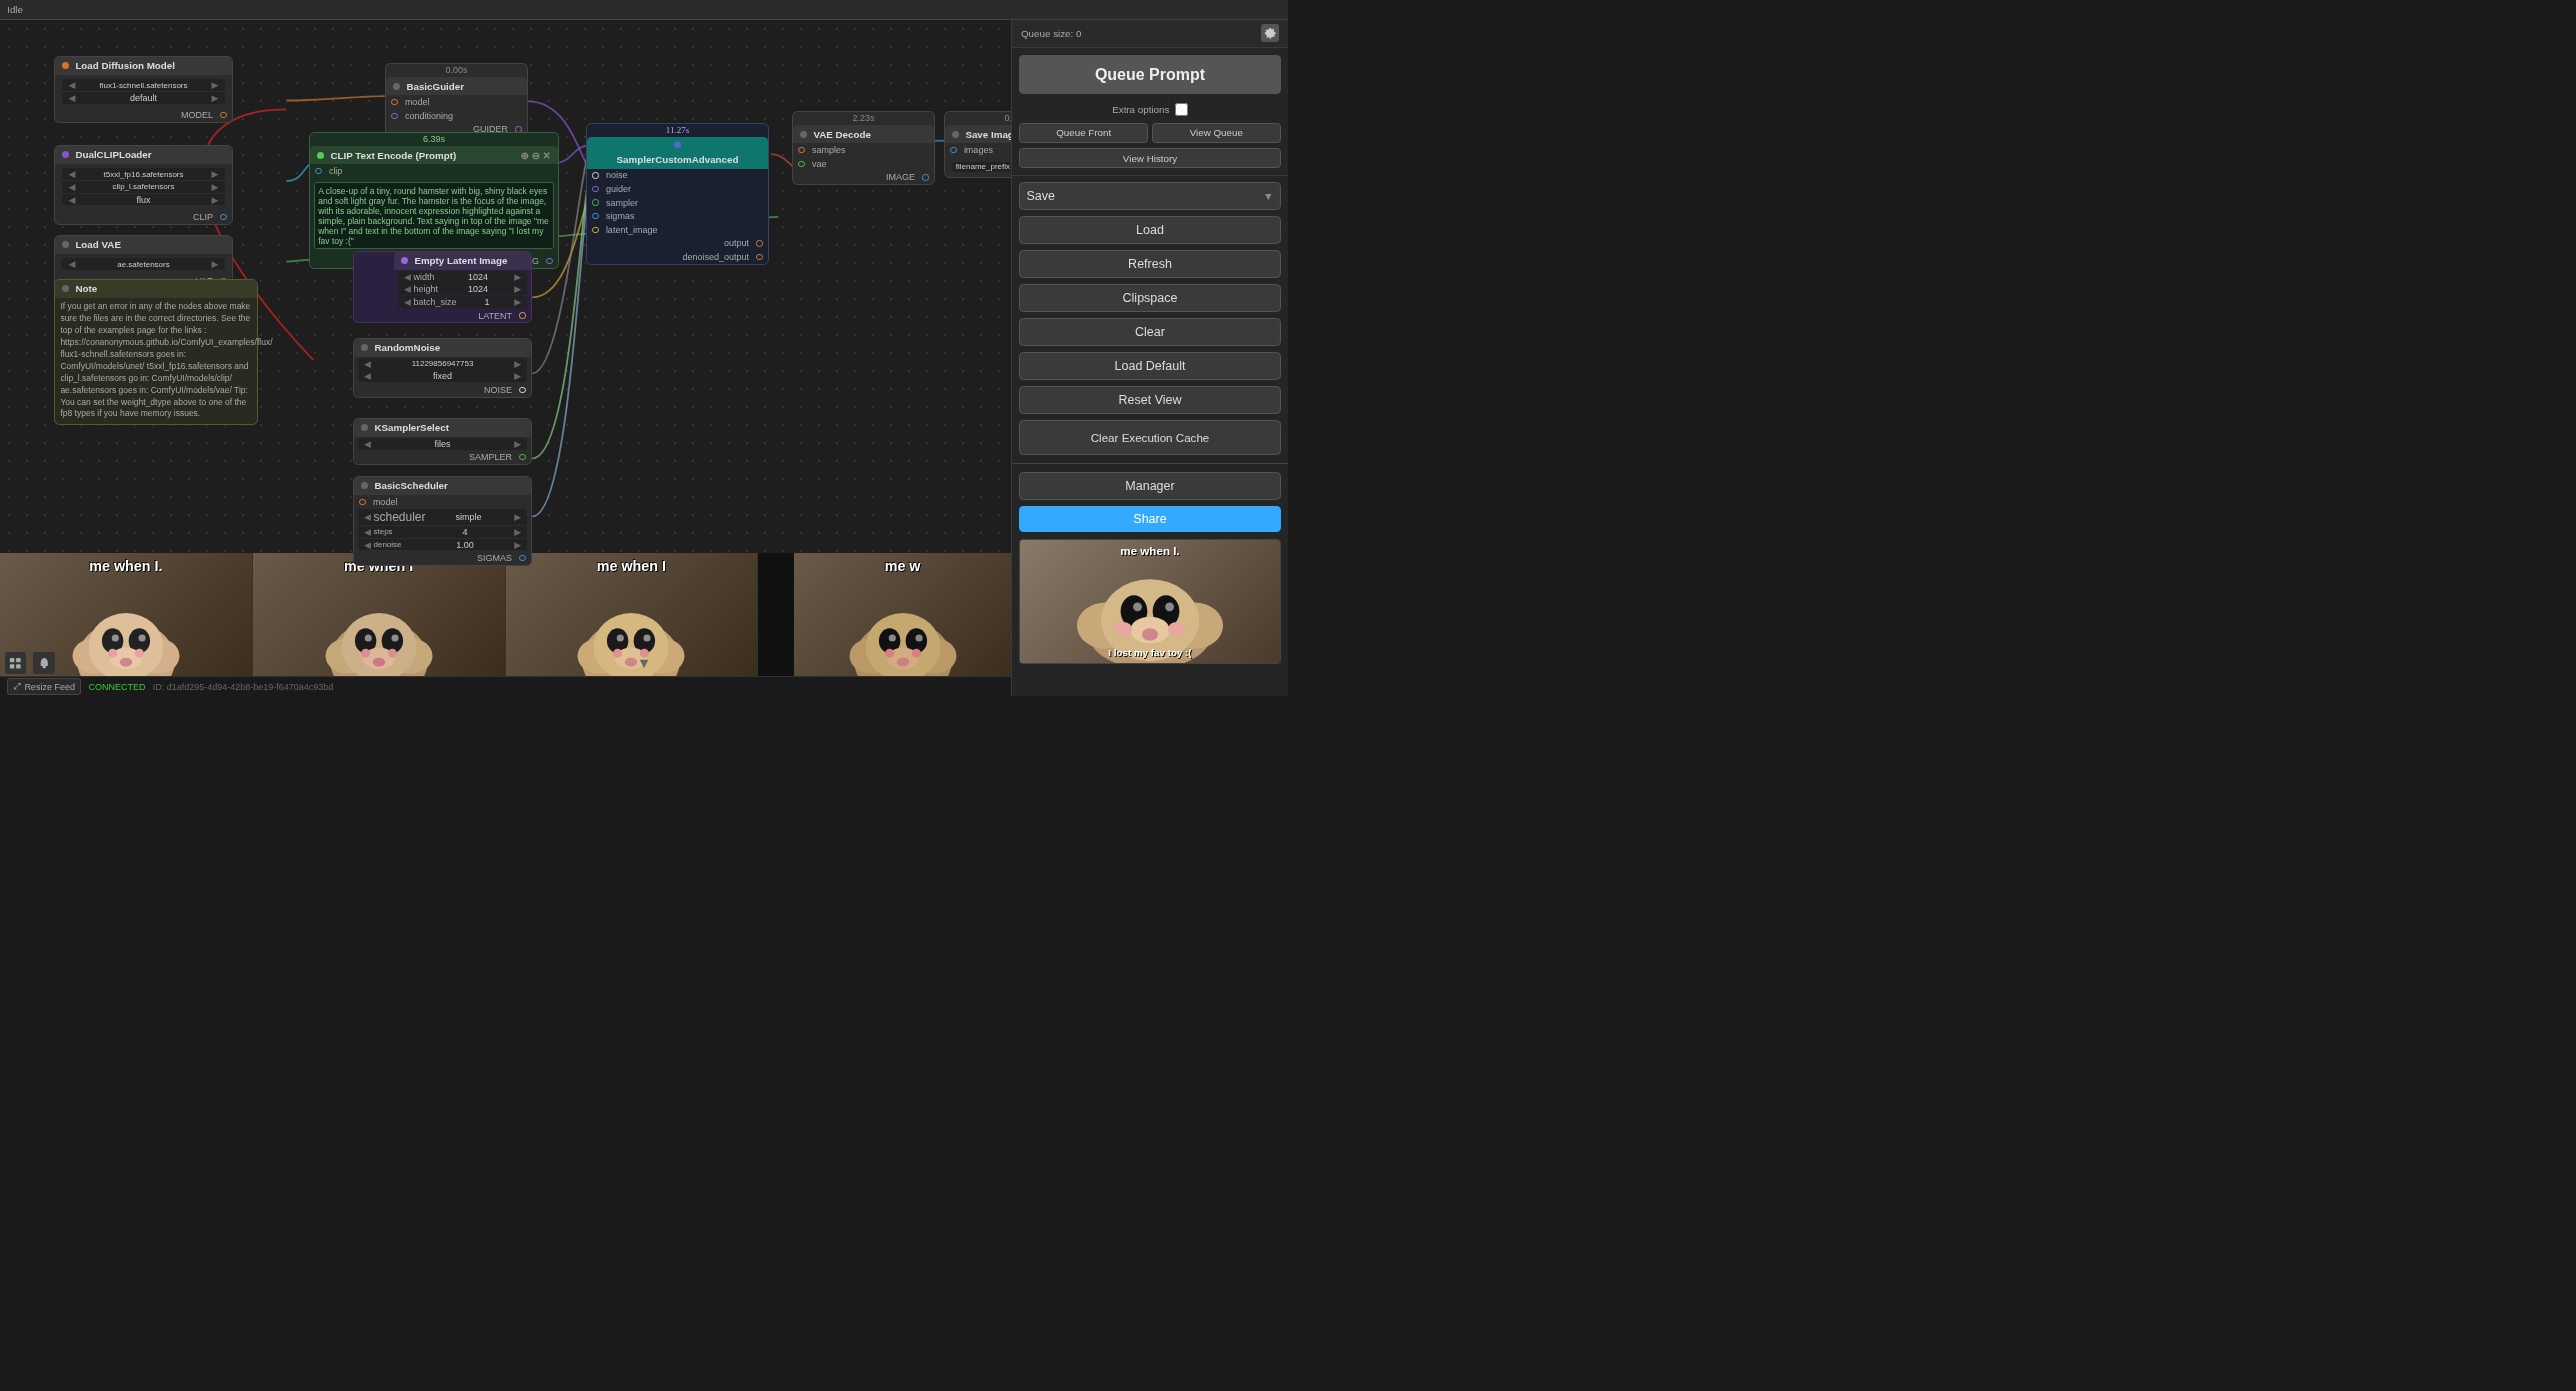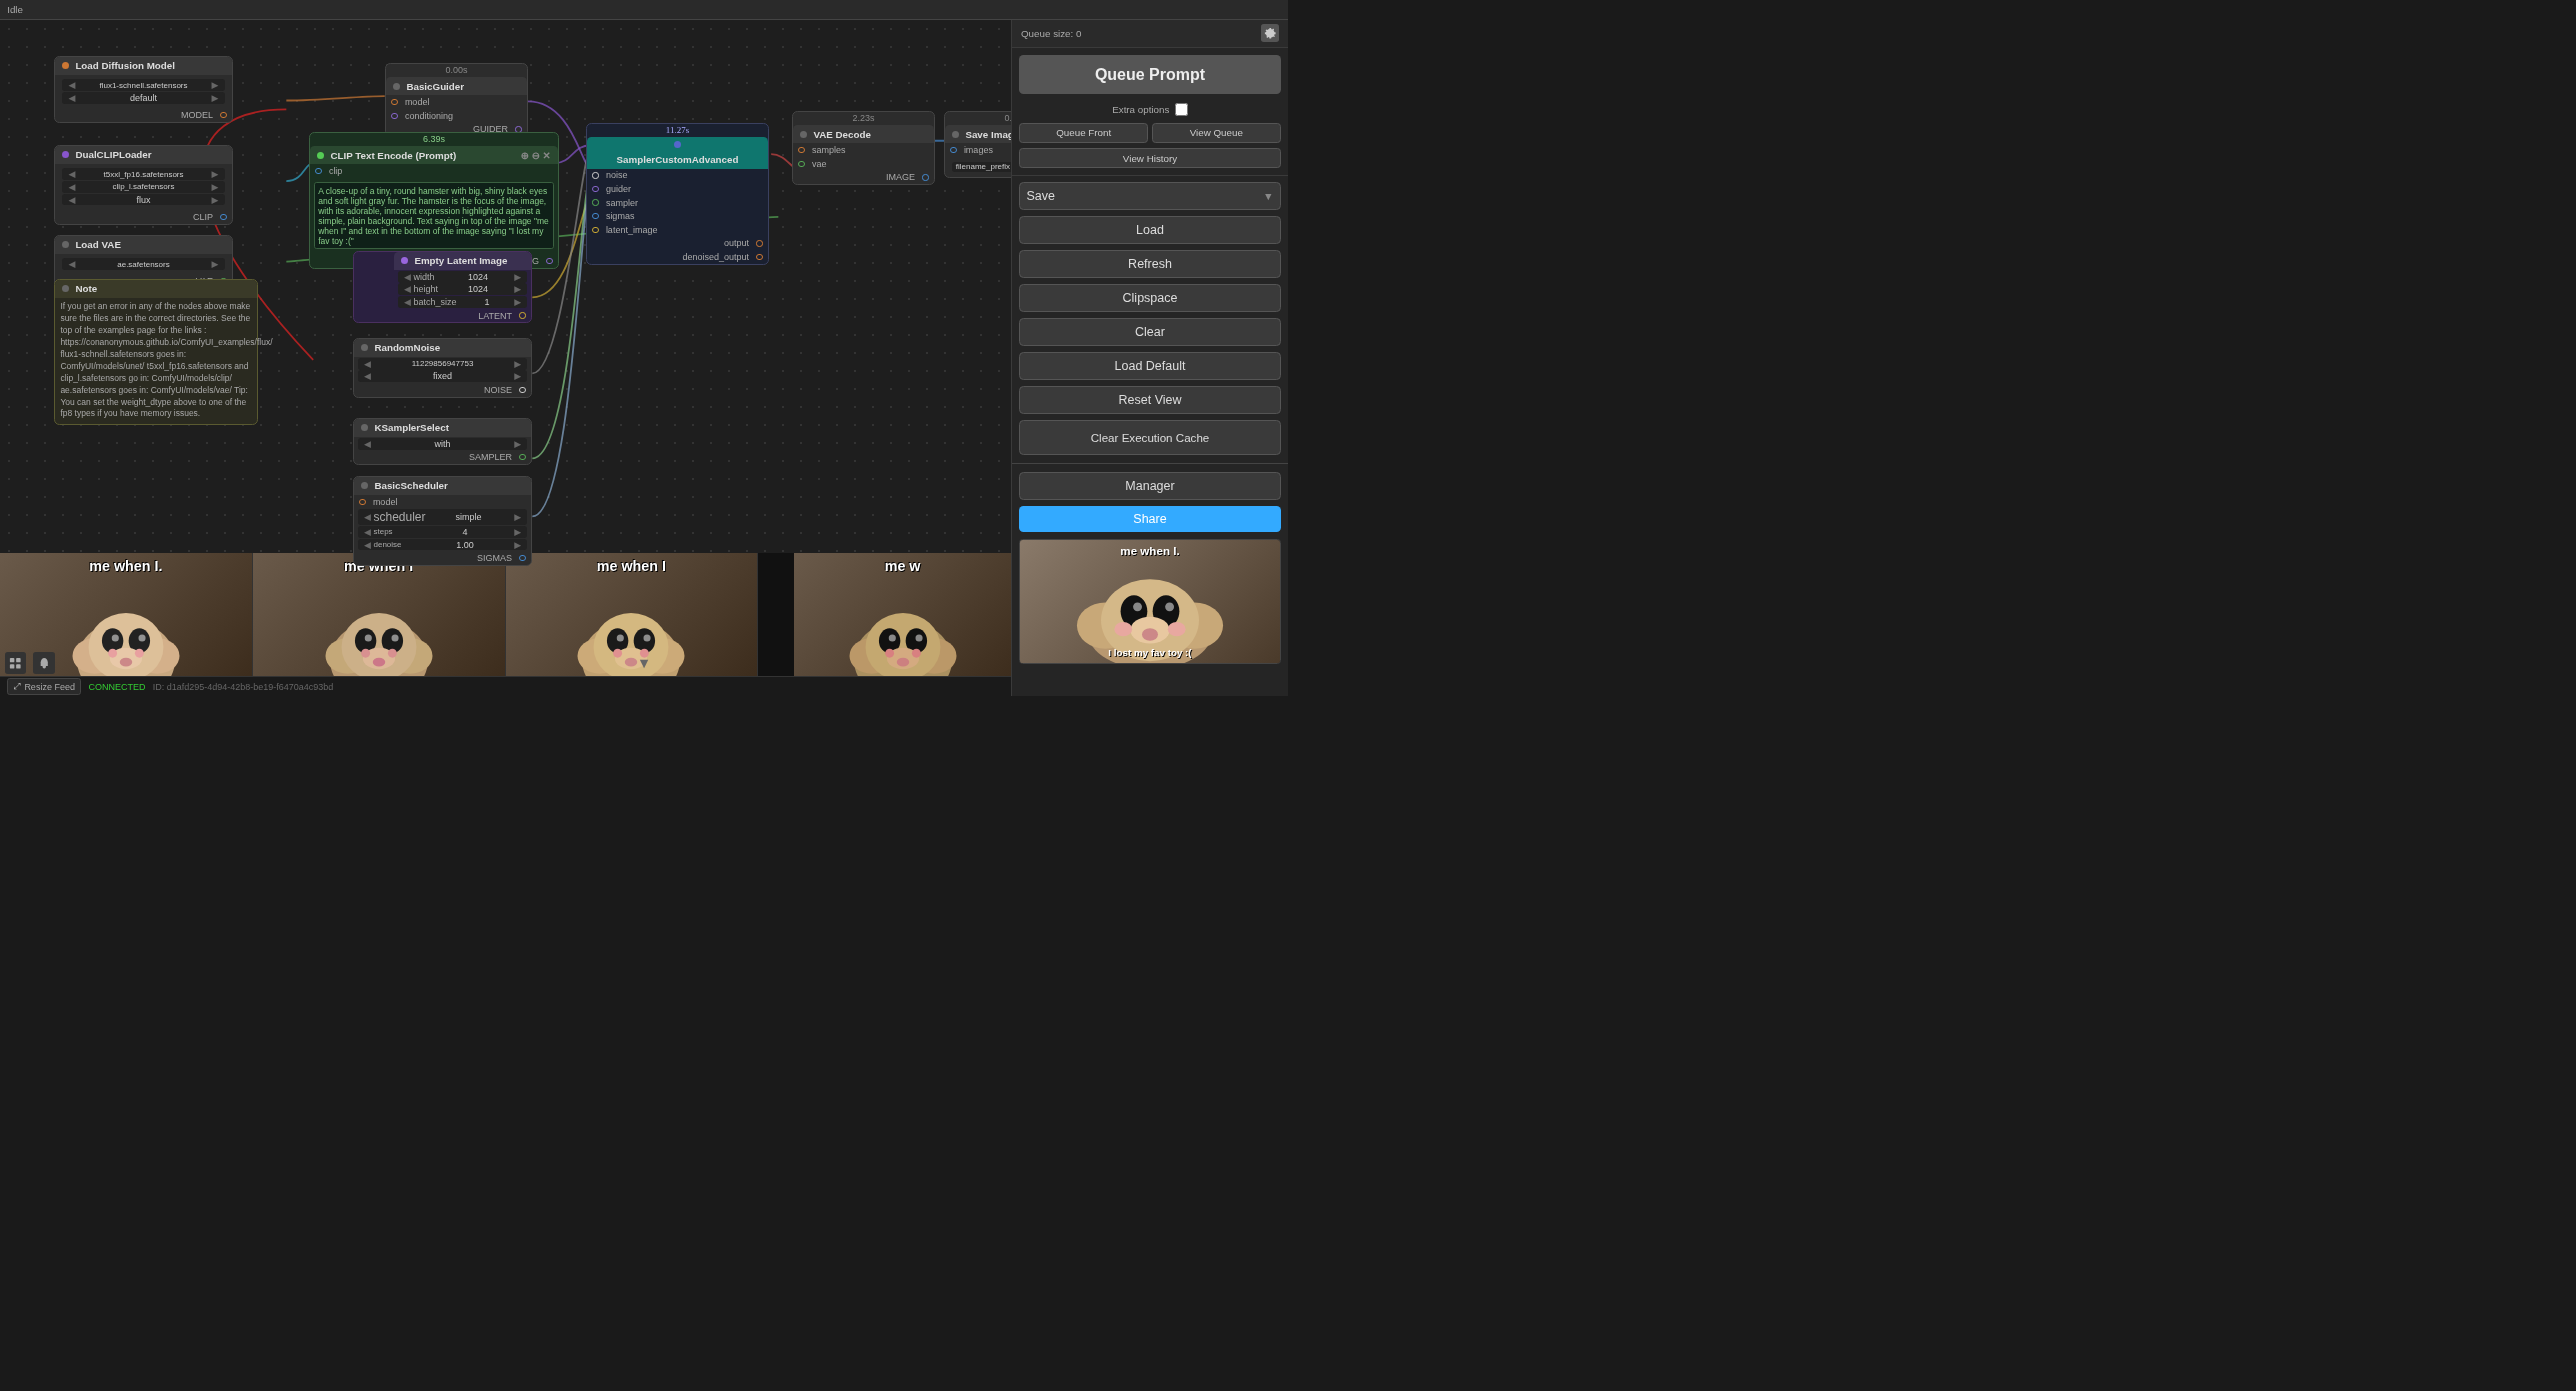--- a/index.html
+++ b/index.html
@@ -808,21 +808,21 @@
     </div>
   </div>
 
   <div class="node" style="left:353px; top:398px; width:179px;">
     <div class="node-header">
       <span class="node-dot gray"></span>
       <span>KSamplerSelect</span>
     </div>
     <div class="slider-row">
       <span class="arr-l">◀</span>
-      <span class="val">with</span>
+      <span class="val">files</span>
       <span class="arr-r">▶</span>
     </div>
     <div class="port-label-right">
       <span>SAMPLER</span>
       <span class="port-dot green right"></span>
     </div>
   </div>
 
   <div class="node" style="left:353px; top:456px; width:179px;">
     <div class="node-header">

